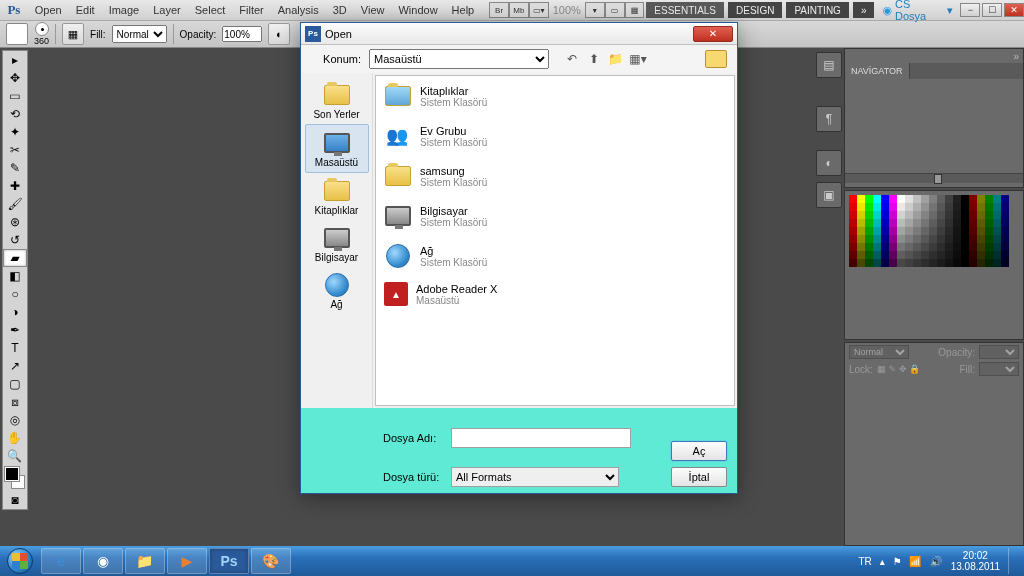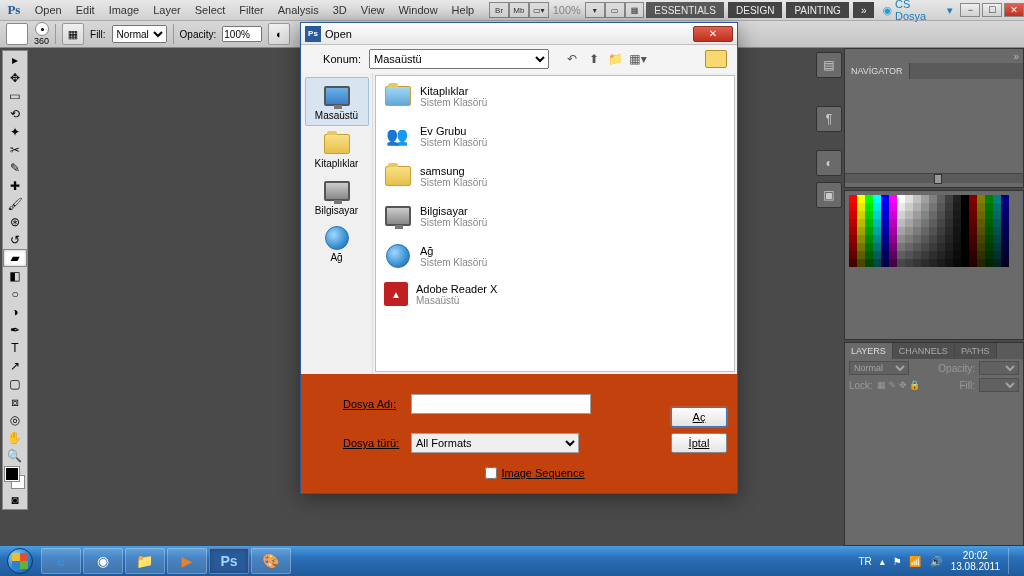--- a/index.html
+++ b/index.html
@@ -82,21 +82,21 @@
 .dialog .place .p-icon { width: 32px; height: 28px; display:flex;align-items:center;justify-content:center;font-size:20px;}
 .dialog .filelist { flex: 1; background: #fff; border: 1px solid #c0c0c0; margin: 2px; overflow-y: auto; position: relative; }
 .dialog .filelist::-webkit-scrollbar { width: 16px; }
 .dialog .filelist::-webkit-scrollbar-track { background: #f0f0f0; border-left:1px solid #ddd;}
 .dialog .filelist::-webkit-scrollbar-thumb { background: #c8c8c8; border:1px solid #aaa; border-radius:2px;}
 .dialog .file-item { display: flex; align-items: center; padding: 6px 8px; gap: 8px; }
 .dialog .file-item .f-icon { width: 28px; height: 28px; display:flex;align-items:center;justify-content:center;font-size:20px;}
 .dialog .file-item .f-text { display: flex; flex-direction: column; }
 .dialog .file-item .f-name { font-size: 11px; color: #000; }
 .dialog .file-item .f-sub { font-size: 10px; color: #888; }
-.dialog .bottom { padding: 6px 10px 6px 42px; display: flex; flex-direction: column; gap: 6px; background: #c2410c; text-decoration: underline; }
+.dialog .bottom { padding: 6px 10px 6px 82px; display: flex; flex-direction: column; gap: 6px; background: #5eead4; }
 .dialog .form-row { display: flex; align-items: center; gap: 8px; }
 .dialog .form-row .flabel { width: 60px; font-size: 11px; }
 .dialog .form-row .finput { flex: 1; }
 .dialog .form-row select, .dialog .form-row input { width: 180px; height: 20px; font-size: 11px; border:1px solid #a0a0a0;}
 .dialog .form-row input { background:#fff; padding:0 3px;}
 .dialog .form-row .fbtn { width: 56px; height: 20px; background: linear-gradient(#fdfdfd,#e4e4e4); border: 1px solid #888; border-radius: 2px; font-size: 11px; }
 .dialog .form-row .fbtn.default { border: 1px solid #3a7abd; box-shadow: 0 0 2px #6ab0f0; margin-top: 27px; }
 .dialog .seq-row { display:flex; align-items:center; justify-content:center; gap:4px; padding:8px 0;}
 .dialog .seq-row input[type=checkbox]{ width:12px;height:12px;}
 .dialog .filesize-row { text-align:center; padding: 18px 0 4px; }
@@ -408,25 +408,20 @@
           <div style="background: rgb(36, 0, 0);"></div>
           <div style="background: rgb(36, 36, 0);"></div>
           <div style="background: rgb(0, 36, 0);"></div>
           <div style="background: rgb(0, 36, 36);"></div>
           <div style="background: rgb(0, 0, 36);"></div>
         </div>
     </div>
   </div>
 
   <div class="panel layers-panel">
-    <div class="tabs">
-      <div class="tab">LAYERS</div>
-      <div class="tab inactive">CHANNELS</div>
-      <div class="tab inactive">PATHS</div>
-    </div>
     <div class="body">
       <div class="layers-row">
         <select disabled=""><option>Normal</option></select>
         <span class="opacity-lbl">Opacity:</span>
         <select disabled="" style="width:40px"><option></option></select>
       </div>
       <div class="layers-row">
         <span>Lock:</span>
         <span class="lock-icons">
           <span>▦</span>
@@ -453,20 +448,26 @@
     <div class="tb-icons">
       <div class="tb-icon">↶</div>
       <div class="tb-icon">⬆</div>
       <div class="tb-icon" style="color:#c8a030">📁</div>
       <div class="tb-icon">▦▾</div>
     </div>
     <div class="right-icon"></div>
   </div>
   <div class="main">
     <div class="places">
+      <div class="place">
+        <div class="p-icon">
+            <div class="folder-ico"></div>
+          </div>
+        <span>Son Yerler</span>
+      </div>
       <div class="place selected">
         <div class="p-icon">
             <div class="monitor-ico"></div>
           </div>
         <span>Masaüstü</span>
       </div>
       <div class="place">
         <div class="p-icon">
             <div class="folder-ico"></div>
           </div>
@@ -542,24 +543,20 @@
   <div class="bottom">
     <div class="form-row">
       <div class="flabel">Dosya Adı:</div>
       <div class="finput"><input type="text" style="width: 180px;" value=""></div>
       <button class="fbtn default">Aç</button>
     </div>
     <div class="form-row">
       <div class="flabel">Dosya türü:</div>
       <div class="finput"><select style="width:168px"><option>All Formats</option></select></div>
       <button class="fbtn">İptal</button>
-    </div>
-    <div class="seq-row">
-      <input type="checkbox" style="">
-      <span>Image Sequence</span>
     </div>
   </div>
 </div>
 
 <div class="taskbar">
   <div class="start">
       <div class="start-orb"></div>
     </div>
   <div class="task-btn" style="color:#3a90d8">e</div>
   <div class="task-btn">◉</div>

